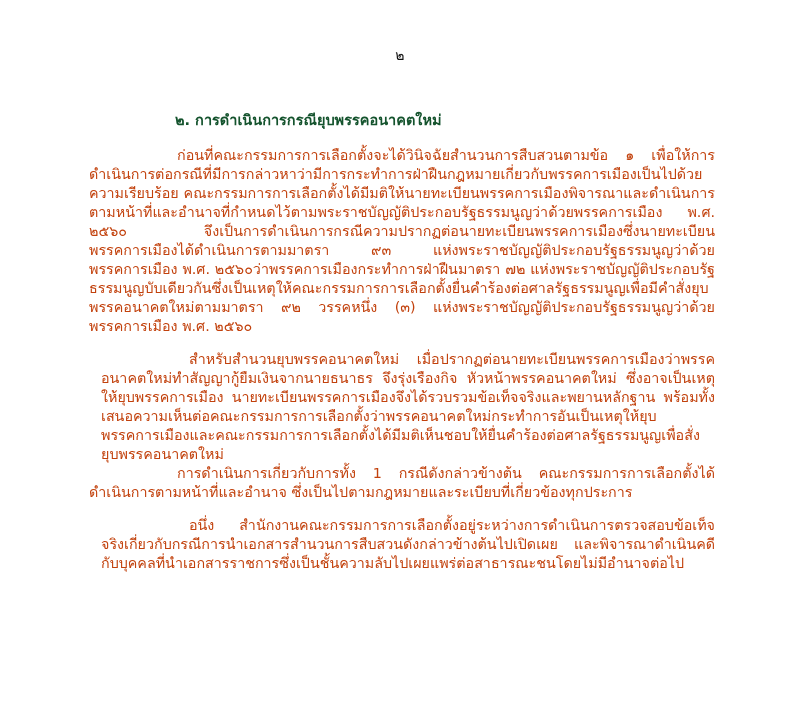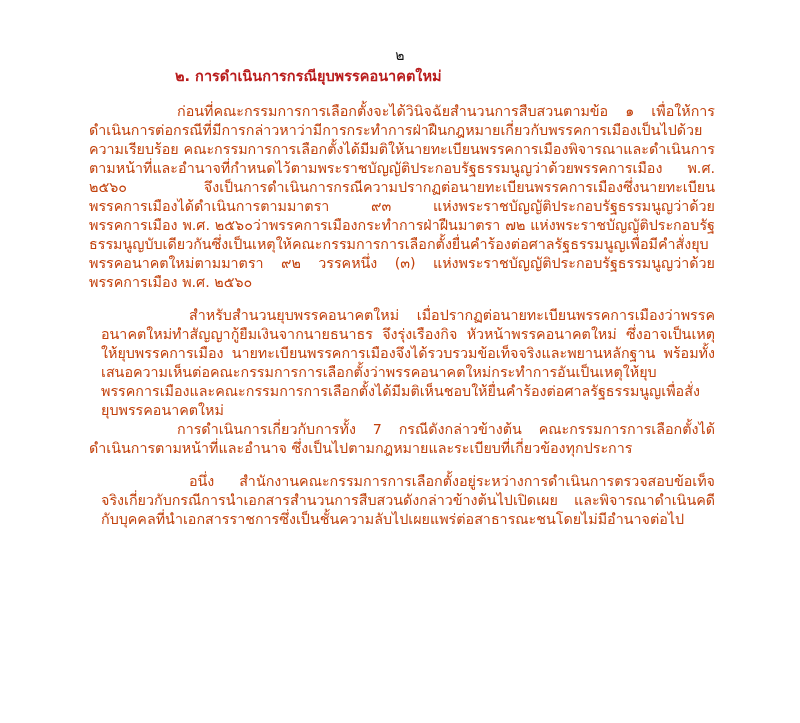--- a/index.html
+++ b/index.html
@@ -29,21 +29,22 @@
     letter-spacing: 0.5px;
   }
   .content {
     margin: 0 auto;
     width: 626px;
     padding-left: 4px;
   }
   .section-heading {
     font-size: 14.5px;
     font-weight: bold;
-    color: #b91c1c;
+    color: #14532d;
+    margin-top: 44px;
     margin-bottom: 0;
     padding-left: 86px;
     line-height: 1.5;
   }
   .para {
     font-size: 14.3px;
     line-height: 19px;
     color: #c2410c;
     margin: 0;
     text-align: justify;
@@ -69,18 +70,18 @@
   <div class="page-number">๒</div>
 
   <div class="content">
 
     <div class="section-heading">๒. การดำเนินการกรณียุบพรรคอนาคตใหม่</div>
 
     <p class="para first-body">ก่อนที่คณะกรรมการการเลือกตั้งจะได้วินิจฉัยสำนวนการสืบสวนตามข้อ ๑ เพื่อให้การดำเนินการต่อกรณีที่มีการกล่าวหาว่ามีการกระทำการฝ่าฝืนกฎหมายเกี่ยวกับพรรคการเมืองเป็นไปด้วยความเรียบร้อย คณะกรรมการการเลือกตั้งได้มีมติให้นายทะเบียนพรรคการเมืองพิจารณาและดำเนินการตามหน้าที่และอำนาจที่กำหนดไว้ตามพระราชบัญญัติประกอบรัฐธรรมนูญว่าด้วยพรรคการเมือง พ.ศ. ๒๕๖๐ จึงเป็นการดำเนินการกรณีความปรากฏต่อนายทะเบียนพรรคการเมืองซึ่งนายทะเบียนพรรคการเมืองได้ดำเนินการตามมาตรา ๙๓ แห่งพระราชบัญญัติประกอบรัฐธรรมนูญว่าด้วยพรรคการเมือง พ.ศ. ๒๕๖๐ว่าพรรคการเมืองกระทำการฝ่าฝืนมาตรา ๗๒ แห่งพระราชบัญญัติประกอบรัฐธรรมนูญบับเดียวกันซึ่งเป็นเหตุให้คณะกรรมการการเลือกตั้งยื่นคำร้องต่อศาลรัฐธรรมนูญเพื่อมีคำสั่งยุบพรรคอนาคตใหม่ตามมาตรา ๙๒ วรรคหนึ่ง (๓) แห่งพระราชบัญญัติประกอบรัฐธรรมนูญว่าด้วยพรรคการเมือง พ.ศ. ๒๕๖๐</p>
 
     <p class="para spaced">สำหรับสำนวนยุบพรรคอนาคตใหม่ เมื่อปรากฏต่อนายทะเบียนพรรคการเมืองว่าพรรคอนาคตใหม่ทำสัญญากู้ยืมเงินจากนายธนาธร จึงรุ่งเรืองกิจ หัวหน้าพรรคอนาคตใหม่ ซึ่งอาจเป็นเหตุให้ยุบพรรคการเมือง นายทะเบียนพรรคการเมืองจึงได้รวบรวมข้อเท็จจริงและพยานหลักฐาน พร้อมทั้งเสนอความเห็นต่อคณะกรรมการการเลือกตั้งว่าพรรคอนาคตใหม่กระทำการอันเป็นเหตุให้ยุบพรรคการเมืองและคณะกรรมการการเลือกตั้งได้มีมติเห็นชอบให้ยื่นคำร้องต่อศาลรัฐธรรมนูญเพื่อสั่งยุบพรรคอนาคตใหม่</p>
 
-    <p class="para tight">การดำเนินการเกี่ยวกับการทั้ง 7 กรณีดังกล่าวข้างต้น คณะกรรมการการเลือกตั้งได้ดำเนินการตามหน้าที่และอำนาจ ซึ่งเป็นไปตามกฎหมายและระเบียบที่เกี่ยวข้องทุกประการ</p>
+    <p class="para tight">การดำเนินการเกี่ยวกับการทั้ง 1 กรณีดังกล่าวข้างต้น คณะกรรมการการเลือกตั้งได้ดำเนินการตามหน้าที่และอำนาจ ซึ่งเป็นไปตามกฎหมายและระเบียบที่เกี่ยวข้องทุกประการ</p>
 
     <p class="para spaced">อนึ่ง สำนักงานคณะกรรมการการเลือกตั้งอยู่ระหว่างการดำเนินการตรวจสอบข้อเท็จจริงเกี่ยวกับกรณีการนำเอกสารสำนวนการสืบสวนดังกล่าวข้างต้นไปเปิดเผย และพิจารณาดำเนินคดีกับบุคคลที่นำเอกสารราชการซึ่งเป็นชั้นความลับไปเผยแพร่ต่อสาธารณะชนโดยไม่มีอำนาจต่อไป</p>
 
   </div>
 </div>
 
 </body></html>

